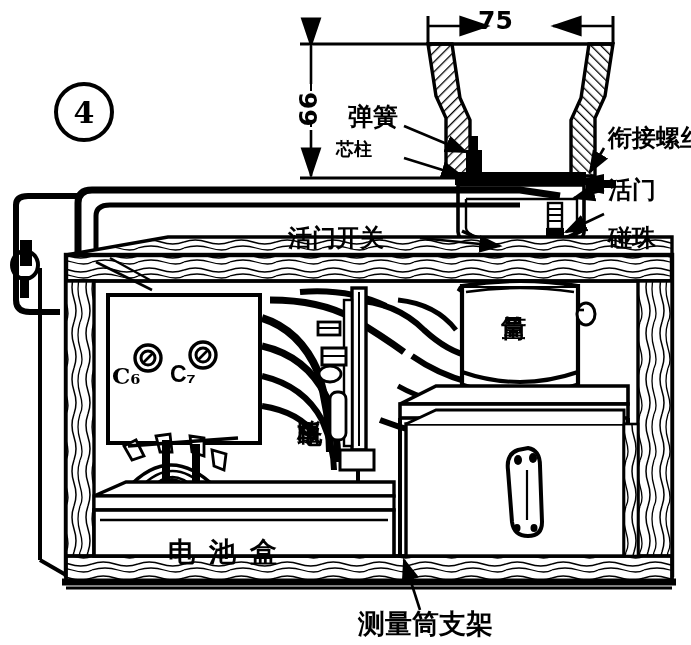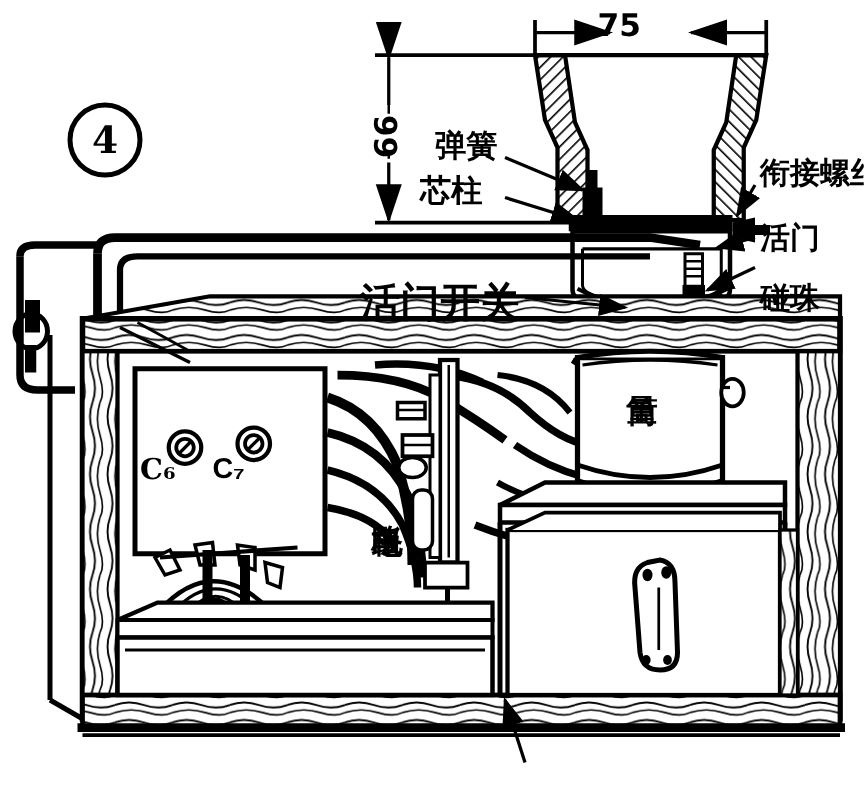--- a/index.html
+++ b/index.html
@@ -263,34 +263,36 @@
   </svg>
 
   <div class="figno" style="left:54px;top:82px;">4</div>
 
   <div class="lbl dim" style="left:478px;top:8px;font-size:25px;text-align:right;">75</div>
 
   <div class="lbl dim rot90" style="left:292px;top:96px;font-size:25px;">66</div>
 
   <div class="lbl cn" style="left:348px;top:104px;font-size:25px;">弹簧</div>
 
-  <div class="lbl cn" style="left:336px;top:140px;font-size:25px;">芯柱</div>
-
-  <div class="lbl cn" style="left:288px;top:226px;font-size:32px;text-align:right;">活门开关</div>
+  <div class="lbl cn" style="left:336px;top:140px;font-size:18px;">芯柱</div>
+
+  <div class="lbl cn" style="left:288px;top:226px;font-size:24px;text-align:right;">活门开关</div>
 
   <div class="lbl cn" style="left:608px;top:126px;font-size:24px;">衔接螺丝</div>
 
   <div class="lbl cn" style="left:608px;top:178px;font-size:24px;">活门</div>
 
   <div class="lbl cn" style="left:608px;top:226px;font-size:24px;">碰珠</div>
 
   <div class="lbl cn vert" style="left:500px;top:296px;font-size:25px;">量筒</div>
 
   <div class="lbl cn vert" style="left:296px;top:400px;font-size:25px;">电路板</div>
 
-
-
+  <div class="lbl cn" style="left:168px;top:538px;font-size:27px;letter-spacing:14px;">电池盒</div>
+
+
+  <div class="lbl cn" style="left:358px;top:610px;font-size:27px;">测量筒支架</div>
 
   <div class="lbl" style="left:112px;top:364px;font-size:23px;font-family:'DejaVu Serif','Liberation Serif',serif;text-align:right;">C₆</div>
 
   <div class="lbl" style="left:170px;top:362px;font-size:23px;font-family:Liberation Sans, sans-serif;">C₇</div>
 
 </div>
 
 </body></html>

